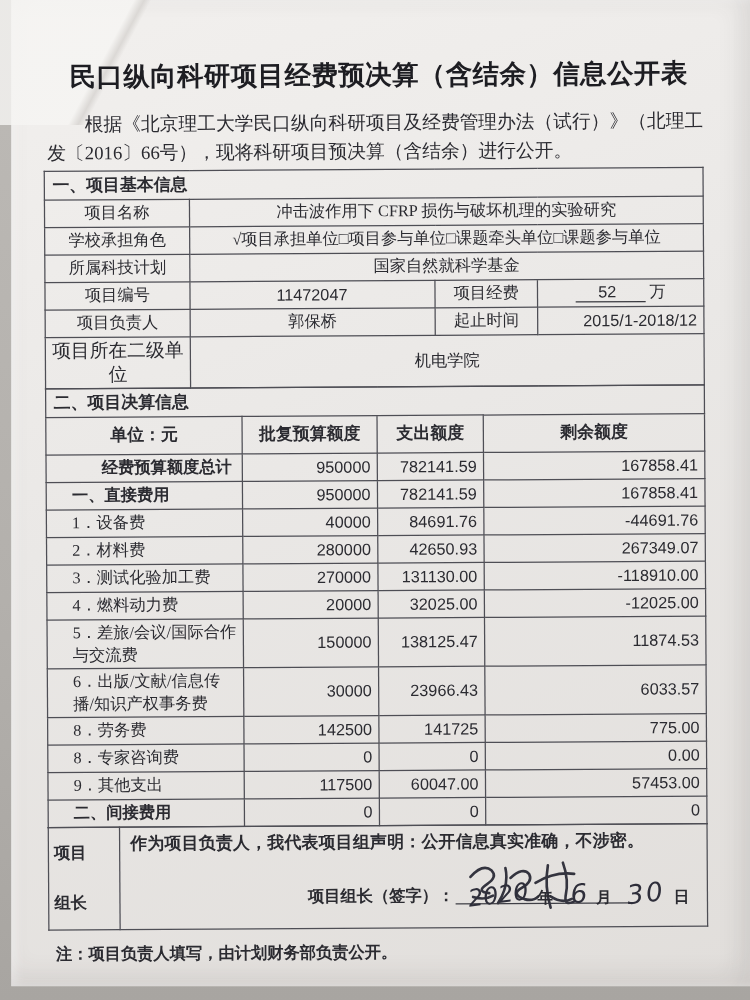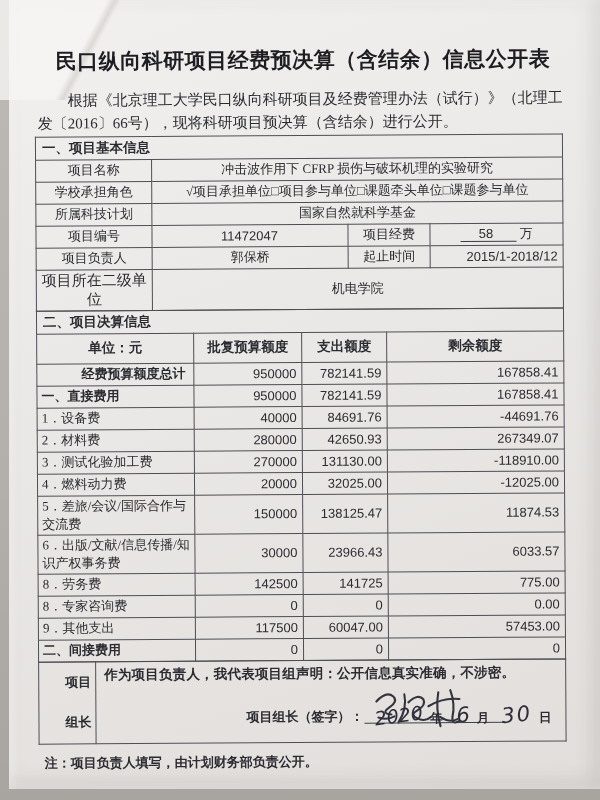--- a/index.html
+++ b/index.html
@@ -31,27 +31,27 @@
   .sect { font-weight:bold; font-size:13.5px; text-align:left; padding-left:6px; height:23px; }
   .lab  { text-align:center; }
   .val  { text-align:center; }
   .small-lab { font-size:15px; text-align:center; }
   tr.r  { height:22px; }
   tr.hd { height:30px; }
   .hd td { font-weight:bold; font-size:13.5px; text-align:center; }
   .hd td:first-child { }
   .num { text-align:right; font-family:"Liberation Sans", sans-serif; font-size:13px; padding-right:5px; }
   td.c { text-align:center;padding-left:40px; }
-  td.l { text-align:left; padding-left:4px; }
+  td.l { text-align:left; padding-left:20px; }
   td.b { font-weight:bold; }
 
   .u95 { display:inline-block; min-width:56px; text-align:center; border-bottom:1px solid #3a3a40; }
 
   .decl-left { text-align:center; font-weight:bold; font-size:13px; vertical-align:middle; }
-  .decl-left .stack { display:flex; flex-direction:column; gap:22px; align-items:flex-end; }
+  .decl-left .stack { display:flex; flex-direction:column; gap:22px; align-items:flex-start; }
   .decl-cell { vertical-align:top; padding:4px 8px 6px 8px; height:80px; position:relative; }
   .statement { font-weight:bold; font-size:13.5px; letter-spacing:.2px; }
   .sign-row { position:absolute; left:0; right:0; bottom:10px; height:34px; }
   .sign-label { position:absolute; left:150px; bottom:6px; font-weight:bold; font-size:13px; }
   .sign-line { position:absolute; left:268px; bottom:8px; width:140px; border-bottom:1.4px solid #3f3f46; height:1px; }
   .sig-svg { position:absolute; left:272px; bottom:-2px; }
   .date-group { position:absolute; right:14px; bottom:4px; display:flex; align-items:baseline; gap:4px; }
   .hand { font-family:"DejaVu Sans", sans-serif; color:#2e2e3a; font-style:italic; }
   .hand-year { font-size:19px; transform:rotate(-7deg); display:inline-block; }
   .hand-month { font-size:21px; transform:rotate(-4deg); display:inline-block; margin-left:10px; }
@@ -93,21 +93,21 @@
         <td class="val" colspan="3">√项目承担单位□项目参与单位□课题牵头单位□课题参与单位</td>
       </tr>
       <tr class="r">
         <td class="lab">所属科技计划</td>
         <td class="val" colspan="3">国家自然就科学基金</td>
       </tr>
       <tr class="r">
         <td class="lab">项目编号</td>
         <td class="val num" style="text-align:center">11472047</td>
         <td class="lab">项目经费</td>
-        <td class="val"><span class="u95 num">58</span> <span>万</span></td>
+        <td class="val"><span class="u95 num">52</span> <span>万</span></td>
       </tr>
       <tr class="r">
         <td class="lab">项目负责人</td>
         <td class="val">郭保桥</td>
         <td class="lab">起止时间</td>
         <td class="val num" style="">2015/1-2018/12</td>
       </tr>
       <tr class="r" style="height:24px">
         <td class="small-lab">项目所在二级单位</td>
         <td class="val" colspan="3">机电学院</td>

